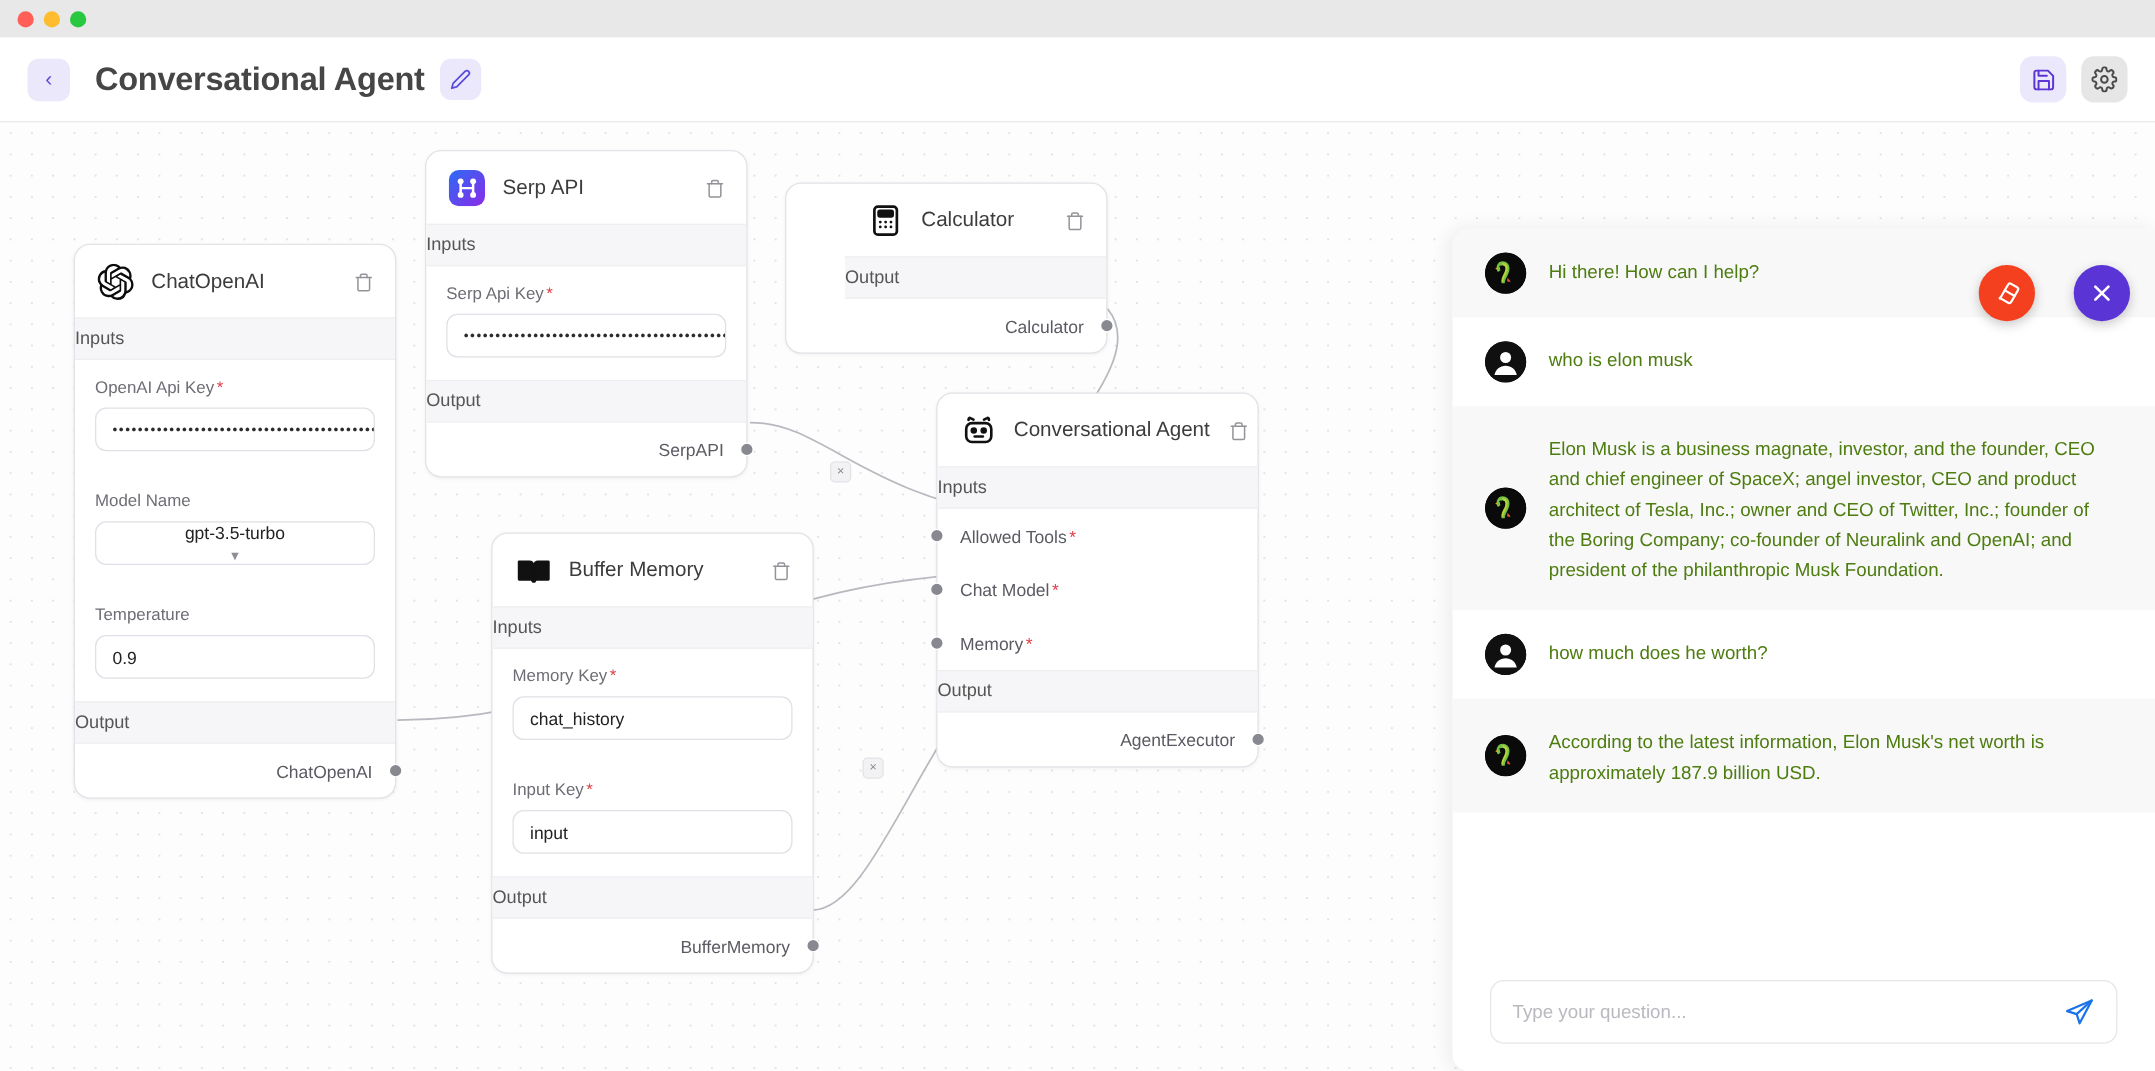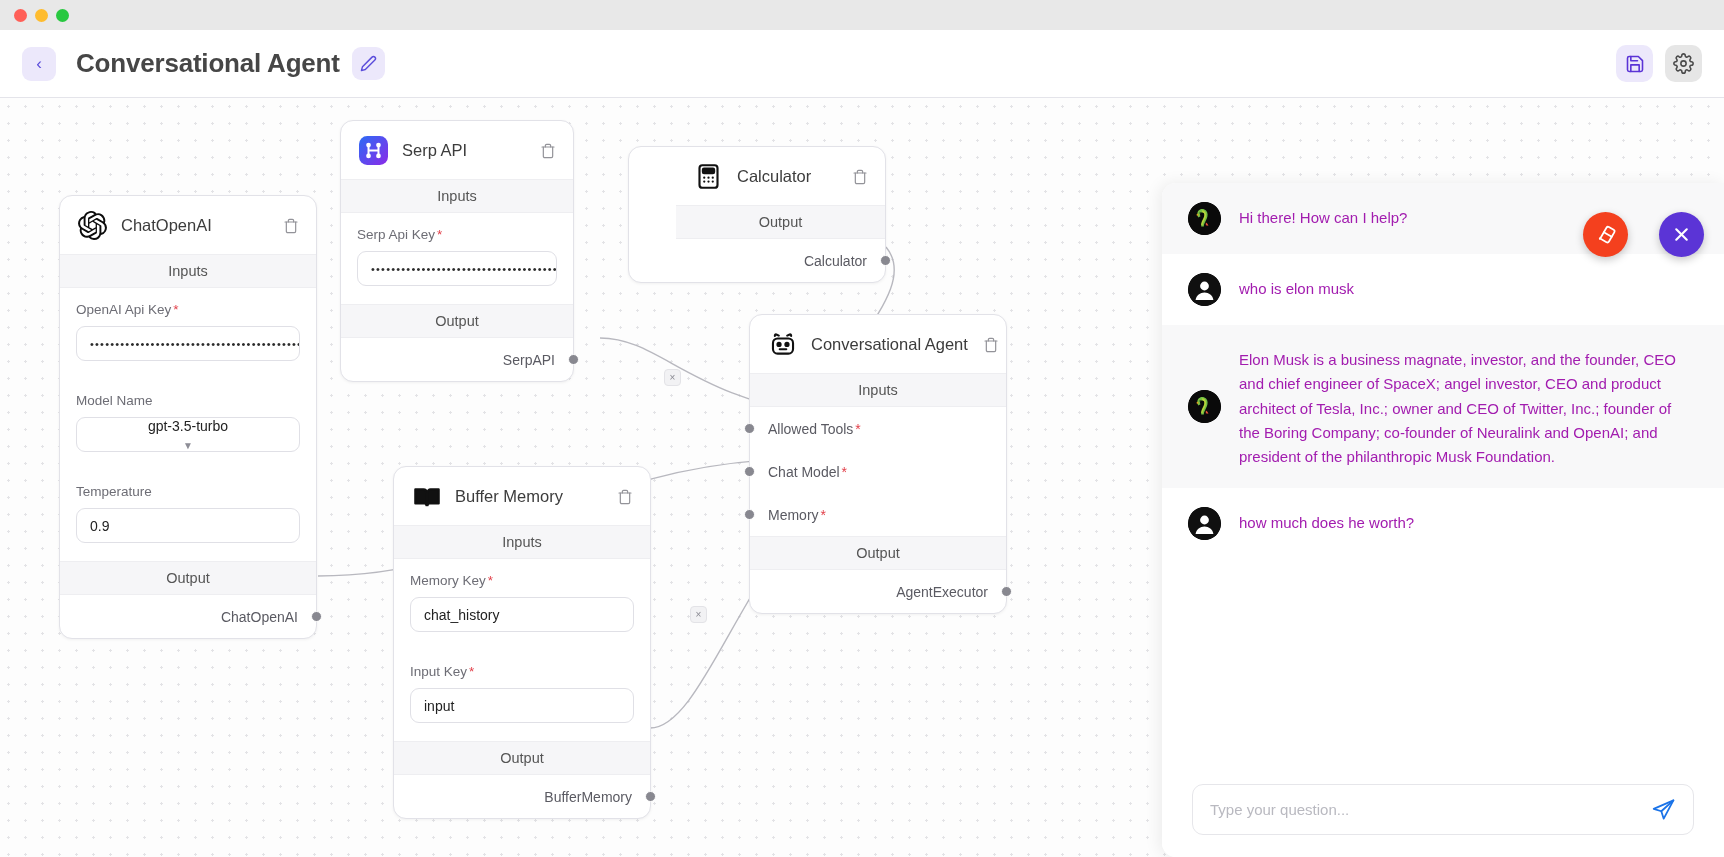--- a/index.html
+++ b/index.html
@@ -75,21 +75,21 @@
     padding: 14px 15px 13px 17px;
   }
   .node-icon { width: 31px; height: 31px; flex: none; display: flex; align-items: center; justify-content: center; }
   .node-title { font-size: 16.5px; color: #3c3c3c; font-weight: 500; flex: 1; white-space: nowrap; }
   .trash-btn {
     width: 20px; height: 20px; flex: none; cursor: pointer;
     display: flex; align-items: center; justify-content: center; opacity: .72;
   }
   .section-bar {
     background: #f6f6f8; border-top: 1px solid #eeeef1; border-bottom: 1px solid #eeeef1;
-    text-align: center; font-size: 14.5px; color: #555; padding: 8px 0;
+    text-align: left; font-size: 14.5px; color: #555; padding: 8px 0;
   }
   .field { padding: 14px 16px 4px 16px; }
   .field-label { font-size: 13.5px; color: #6d6d75; margin-bottom: 9px; }
   .req { color: #e2404a; margin-left: 2px; }
   .input-box {
     border: 1px solid #e0e0e6; border-radius: 9px; background: #fff;
     height: 35px; display: flex; align-items: center; padding: 0 13px;
     font-size: 14px; color: #222;
   }
   .input-box.pw { letter-spacing: 1.2px; font-size: 11px; color: #2b2b2b; overflow: hidden; white-space: nowrap; }
@@ -133,21 +133,21 @@
     box-shadow: -3px 0 16px rgba(0,0,0,.07);
     display: flex; flex-direction: column; overflow: hidden; z-index: 30;
   }
   .chat-scroll { flex: 1; overflow: hidden; }
   .msg { display: flex; gap: 18px; padding: 19px 38px 19px 26px; align-items: flex-start; }
   .msg.bot { background: #f8f8f9; }
   .msg.user { background: #ffffff; }
   .msg.bot.tall { align-items: center; }
   .avatar { width: 33px; height: 33px; border-radius: 50%; flex: none; overflow: hidden; background: #000; }
   .avatar svg { display: block; }
-  .msg-text { font-size: 15px; line-height: 1.62; color: #a21caf; padding-top: 4px; }
+  .msg-text { font-size: 15px; line-height: 1.62; color: #4d7c0f; padding-top: 4px; }
   .chat-input-wrap { padding: 16px 30px 22px 30px; background: #fff; }
   .chat-input {
     border: 1px solid #e6e6ea; border-radius: 11px; height: 51px;
     display: flex; align-items: center; padding: 17px 17px;
   }
   .chat-input input {
     flex: 1; border: none; outline: none; font-size: 15px; color: #2b2b2b;
     font-family: "Liberation Sans", sans-serif; background: transparent;
   }
   .chat-input input::placeholder { color: #b9b9c0; }
@@ -248,21 +248,21 @@
         <div class="input-box">0.9</div>
       </div>
       <div style="height:14px"></div>
       <div class="section-bar">Output</div>
       <div class="io-row out">
         <span>ChatOpenAI</span>
         <span class="handle right" style="top:16px;"></span>
       </div>
     </div>
 
-    <div class="node" style="left:340px; top:22px; width:234px;">
+    <div class="node" style="left:340px; top:22px; width:258px;">
       <div class="node-head">
         <span class="node-icon">
           <svg width="29" height="29" viewBox="0 0 32 32">
             <defs>
               <linearGradient id="serpg" x1="0" y1="0" x2="1" y2="1">
                 <stop offset="0%" stop-color="#2b6cf5"></stop>
                   <stop offset="100%" stop-color="#8b2ae8"></stop>
               </linearGradient>
             </defs>
             <rect x="0" y="0" width="32" height="32" rx="9" fill="url(#serpg)"></rect>
@@ -322,21 +322,21 @@
           </svg>
         </span>
       </div>
       <div class="section-bar">Output</div>
       <div class="io-row out">
         <span>Calculator</span>
         <span class="handle right" style="top:16px;"></span>
       </div>
     </div>
 
-    <div class="node" style="left:393px; top:328px; width:258px;margin-top:40px;">
+    <div class="node" style="left:393px; top:328px; width:258px;">
       <div class="node-head">
         <span class="node-icon">
           <svg width="28" height="28" viewBox="0 0 24 24" fill="none" stroke="#111" stroke-width="1.9" stroke-linecap="round" stroke-linejoin="round">
             <path d="M2 5.5h7a2.5 2.5 0 0 1 2.5 2.5v11A2 2 0 0 0 10 17.5H2z" fill="#111"></path>
             <path d="M22 5.5h-7a2.5 2.5 0 0 0-2.5 2.5v11A2 2 0 0 1 14 17.5h8z" fill="#111"></path>
           </svg>
         </span>
         <div class="node-title">Buffer Memory</div>
         <span class="trash-btn">
           <svg width="16" height="16" viewBox="0 0 24 24" fill="none" stroke="#6a6a72" stroke-width="1.8" stroke-linecap="round" stroke-linejoin="round">
@@ -469,20 +469,33 @@
           <span class="avatar">
             <svg width="33" height="33" viewBox="0 0 33 33">
               <circle cx="16.5" cy="16.5" r="16.5" fill="#101010"></circle>
               <circle cx="16.5" cy="13" r="4.4" fill="#ffffff"></circle>
               <path d="M7.6 27c.8-4.6 4.5-7.4 8.9-7.4s8.1 2.8 8.9 7.4z" fill="#ffffff"></path>
             </svg>
           </span>
           <div class="msg-text">how much does he worth?</div>
         </div>
 
+        <div class="msg bot tall">
+          <span class="avatar">
+            <svg width="33" height="33" viewBox="0 0 33 33">
+              <circle cx="16.5" cy="16.5" r="16.5" fill="#0a0a0a"></circle>
+              <path d="M14 7c3.4 0 5.6 2.3 5.6 5.6 0 3-1.3 5.3-2.4 7.4-.9 1.7-1.4 3-1.4 4.6h-2.6c0-2.2.7-4 1.6-5.7 1-1.9 2-3.6 2-5.9 0-1.7-1-2.8-2.5-2.8-1.4 0-2.3 1-2.3 2.3 0 .7.2 1.2.5 1.7l-2.2 1.3c-.6-.9-1-2-1-3.2C9.3 9.3 11.3 7 14 7z" fill="#74c043"></path>
+              <path d="M13.8 8.2c2.6 0 4.3 1.9 4.3 4.4 0 2.5-1.2 4.5-2.2 6.4-.8 1.6-1.3 2.8-1.3 4.3h-1.5c0-2 .6-3.6 1.4-5.2.9-1.8 1.8-3.3 1.8-5.4 0-1.4-.8-2.3-1.9-2.3" fill="#b6d33a"></path>
+              <path d="M10.2 11.5l-2.1 1.4 2.4 1.1z" fill="#f0a020"></path>
+              <circle cx="12.2" cy="11.1" r="0.75" fill="#101010"></circle>
+              <path d="M17.8 20.4c1.2.6 2.2 1.8 2.6 3.3l-2.6-.5z" fill="#e8513a"></path>
+            </svg>
+          </span>
+          <div class="msg-text">According to the latest information, Elon Musk's net worth is approximately 187.9 billion USD.</div>
+        </div>
 
       </div>
 
       <div class="chat-input-wrap">
         <div class="chat-input">
           <input type="text" placeholder="Type your question..." style="">
           <span class="send-btn">
             <svg width="25" height="25" viewBox="0 0 24 24" fill="none" stroke="#1a73e8" stroke-width="1.7" stroke-linecap="round" stroke-linejoin="round">
               <path d="M21.5 3.2L2.6 11.4l7.3 2.3 2.3 7.1z"></path>
               <path d="M21.5 3.2L9.9 13.7"></path>

